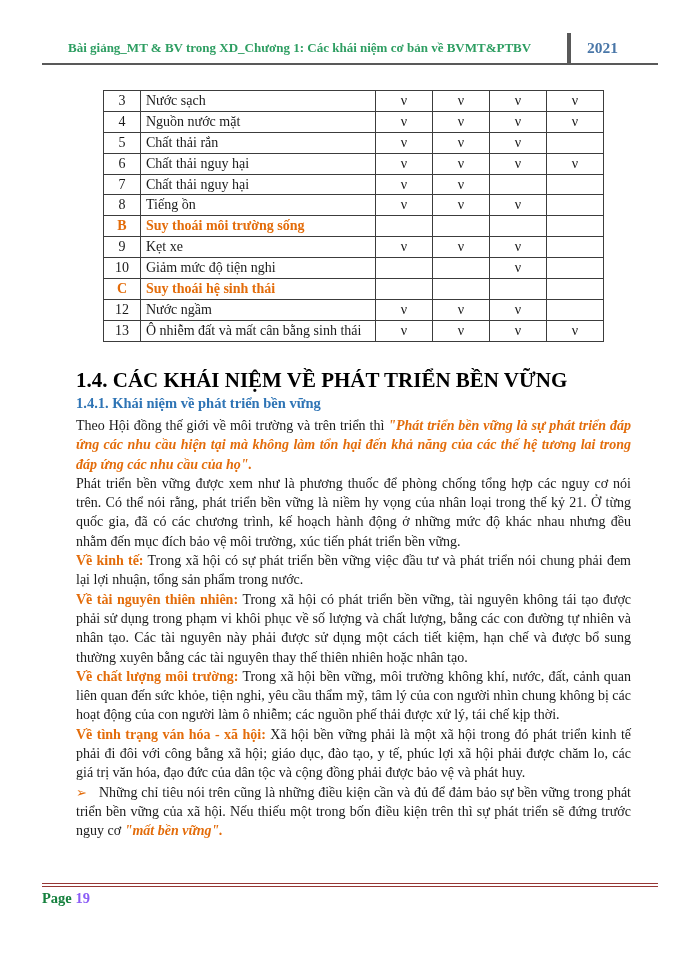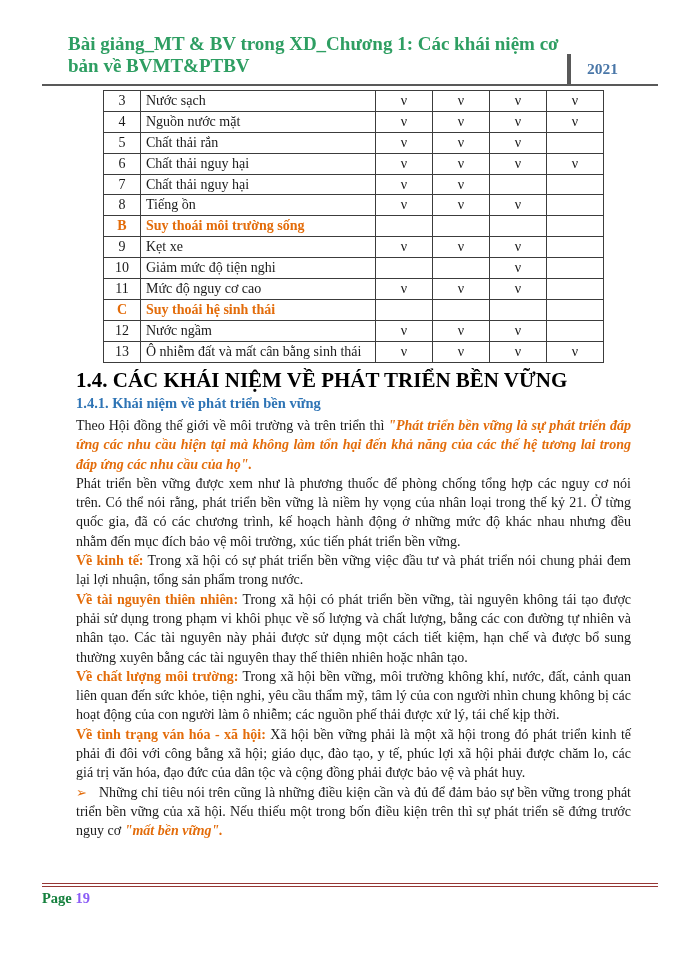--- a/index.html
+++ b/index.html
@@ -9,21 +9,21 @@
     overflow:hidden;
   }
   
   .header {
     position:absolute; left:42px; right:42px; top:33px;
     border-bottom:2.5px solid #595959;
     display:flex; align-items:flex-end;
   }
   .header-title {
     flex:1; padding:0 0 7px 26px;
-    color:#2e9e62; font-weight:bold; font-size:19px;
+    color:#2e9e62; font-weight:bold; font-size:13px;
   }
   .header-year-wrap { display:flex; align-items:flex-end; }
   .header-bar { width:4px; height:30px; background:#595959; }
   .header-year { color:#4a77a8; font-weight:bold; font-size:15.5px; padding:0 40px 6px 10px;margin-left:6px; }
 
   
   .env-table {
     position:absolute; top:90px; left:103px;
     border-collapse:collapse; table-layout:fixed;
     font-size:14px;
@@ -142,28 +142,20 @@
           <td class="check"></td>
         </tr>
         <tr>
           <td class="no">10</td>
           <td class="label">Giảm mức độ tiện nghi</td>
           <td class="check"></td>
           <td class="check"></td>
           <td class="check">ν</td>
           <td class="check"></td>
         </tr>
-        <tr>
-          <td class="no">11</td>
-          <td class="label">Mức độ nguy cơ cao</td>
-          <td class="check">ν</td>
-          <td class="check">ν</td>
-          <td class="check">ν</td>
-          <td class="check"></td>
-        </tr>
         <tr class="section-row">
           <td class="no">C</td>
           <td class="label">Suy thoái hệ sinh thái</td>
           <td class="check"></td>
           <td class="check"></td>
           <td class="check"></td>
           <td class="check"></td>
         </tr>
         <tr>
           <td class="no">12</td>

